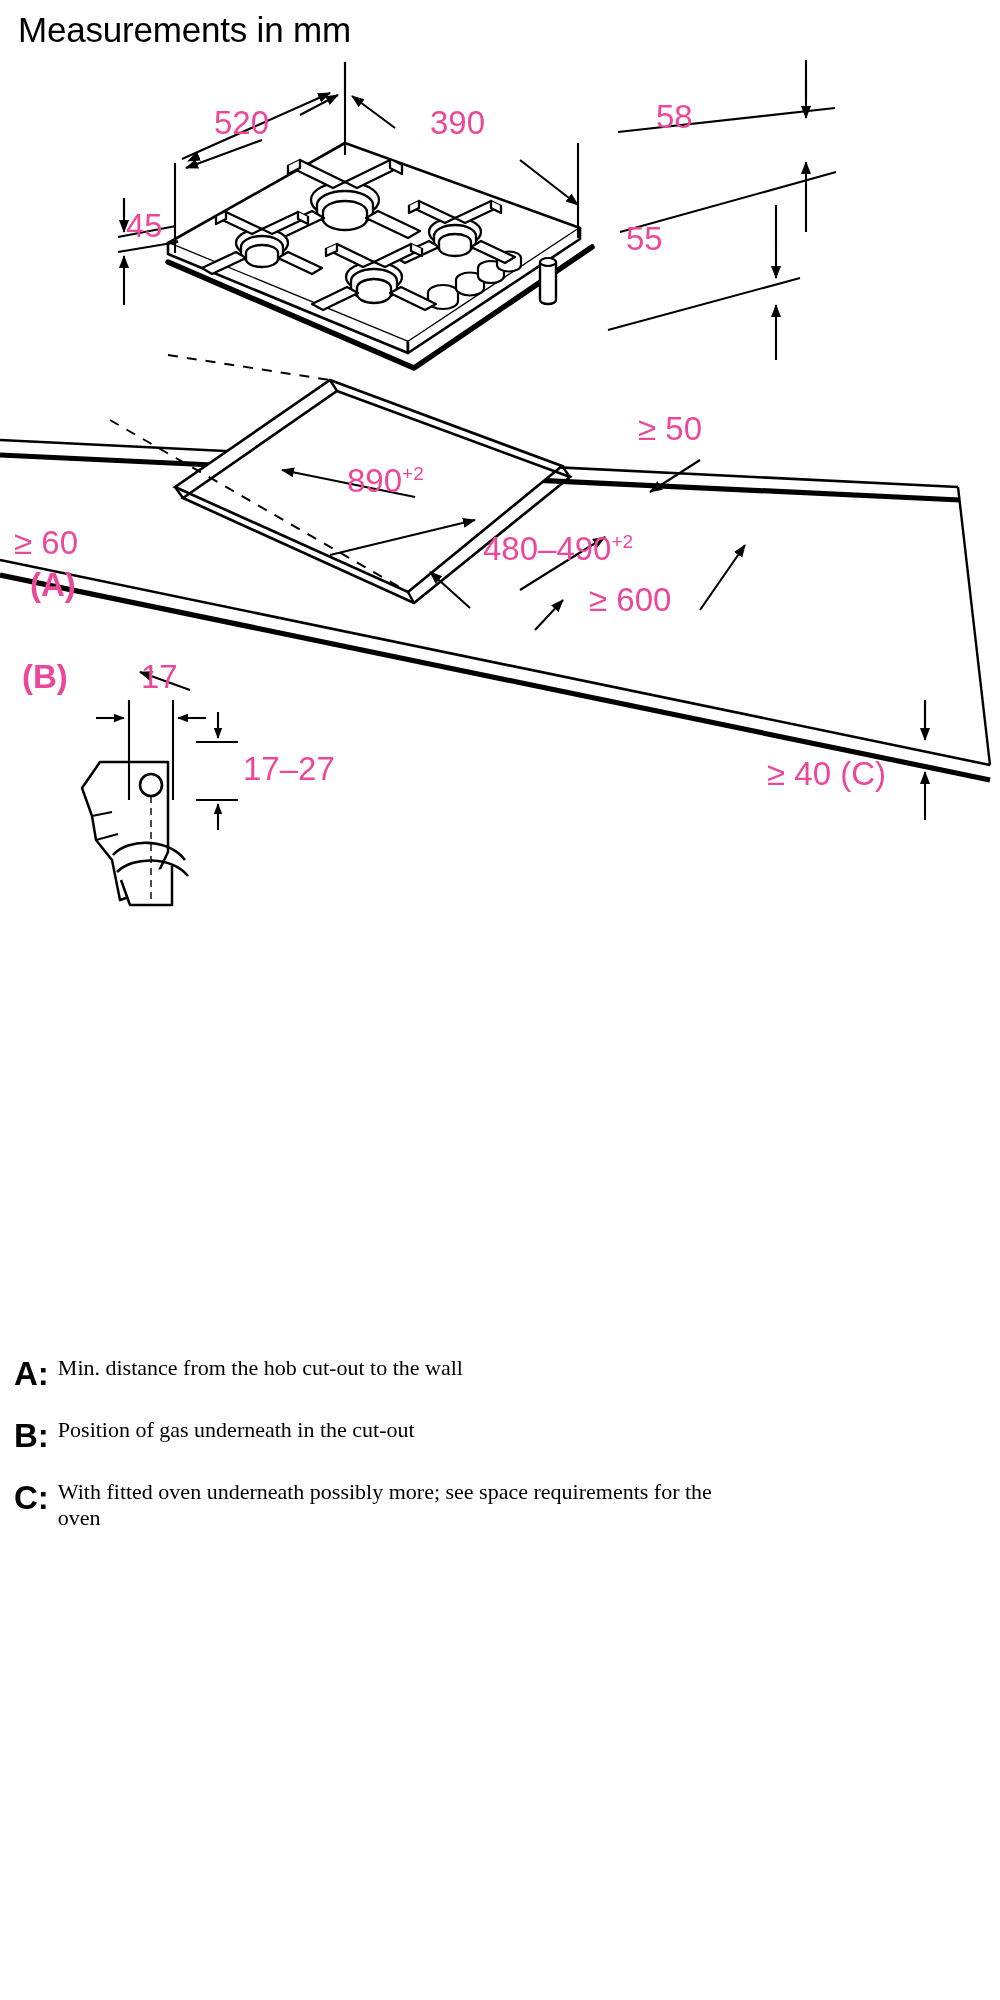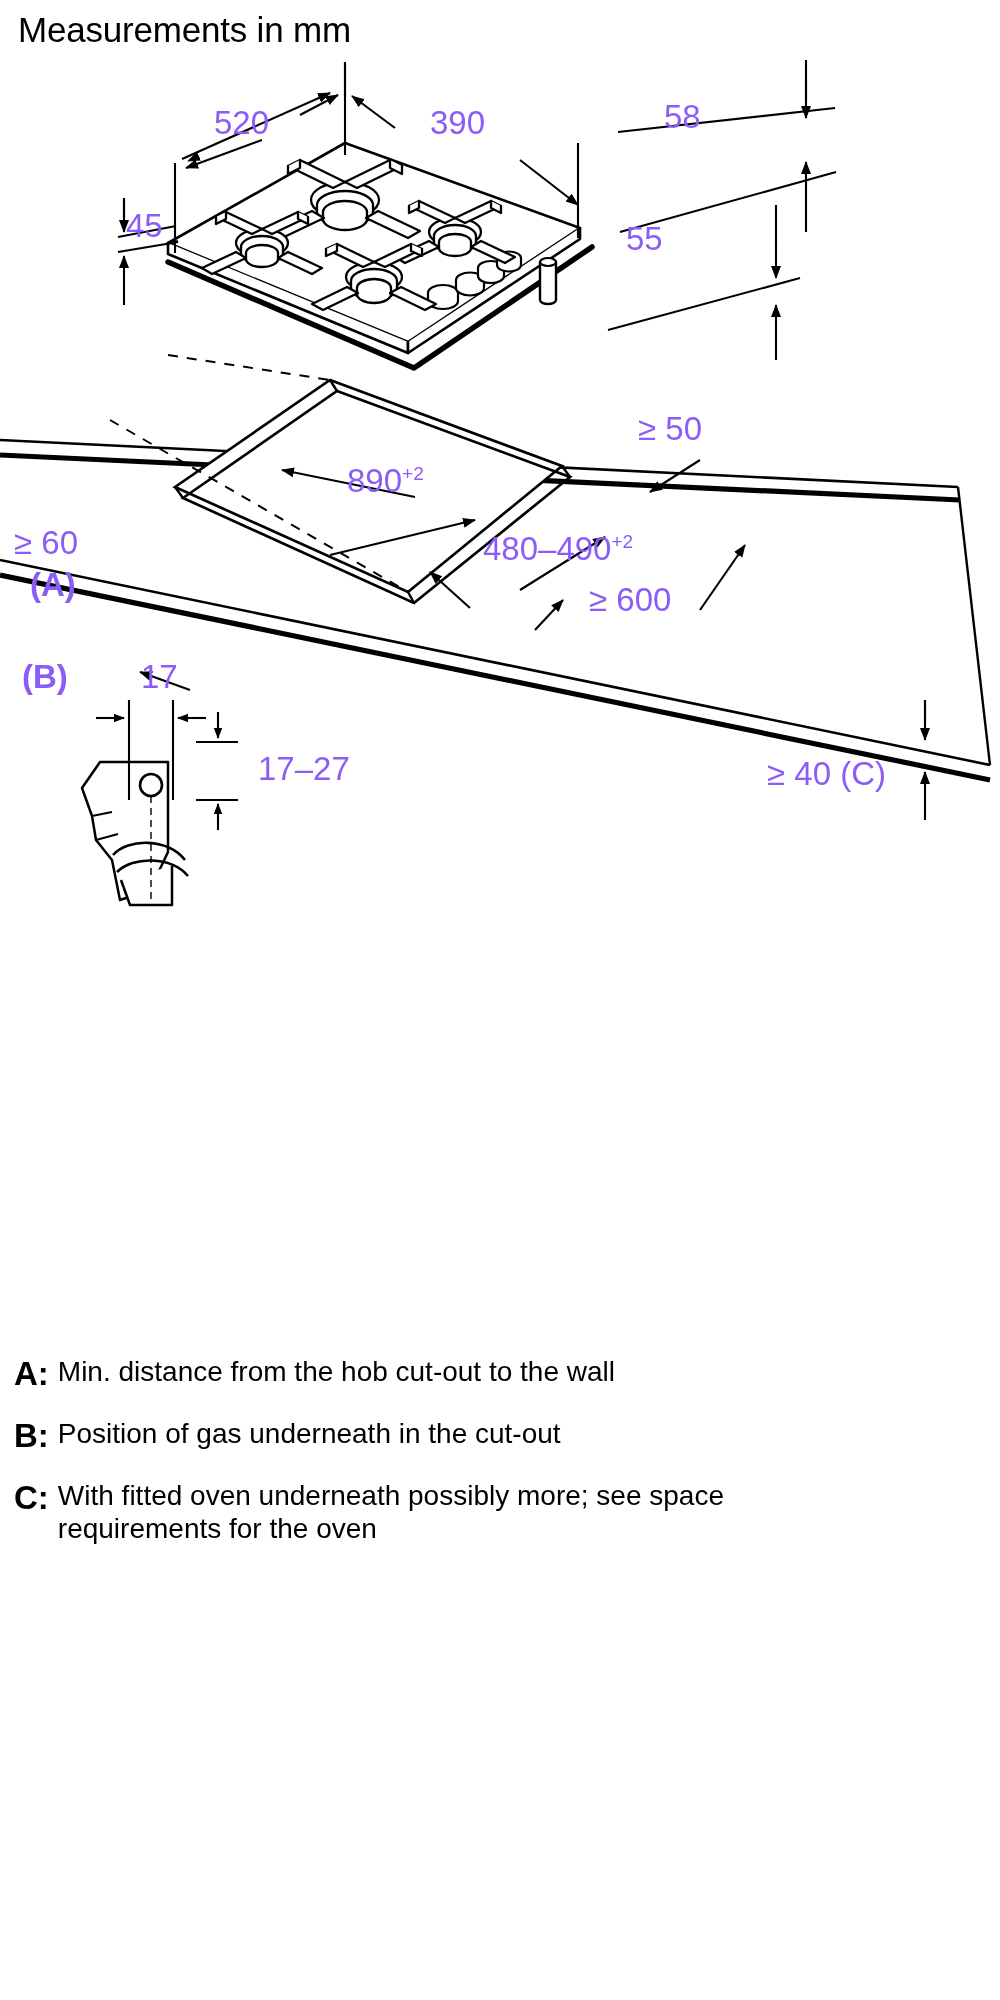--- a/index.html
+++ b/index.html
@@ -33,21 +33,21 @@
     position: absolute;
     left: 0;
     top: 0;
     width: 1000px;
     height: 1200px;
   }
   .dim {
     position: absolute;
     font-size: 33px;
     white-space: nowrap;
-    color: #8b5cf6;
+    color: #ec4899;
   }
   .dim sup {
     font-size: 19px;
     vertical-align: super;
     line-height: 0;
   }
   .dim b {
     font-weight: bold;
   }
   .legend {
@@ -62,23 +62,24 @@
     margin-bottom: 24px;
   }
   .legend-key {
     font-size: 33px;
     font-weight: bold;
     flex: 0 0 auto;
     padding-right: 9px;
     white-space: nowrap;
   }
   .legend-text {
-    font-size: 28px;
+    font-size: 22px;
     line-height: 1.18;
     flex: 1 1 auto;
+    font-family: Liberation Serif, serif;
   }
 </style>
 </head>
 <body>
 
 <div id="page">
 
   <div class="title">Measurements in mm</div>
 
   <svg class="diagram" viewBox="0 0 1000 1200">
@@ -273,37 +274,37 @@
 
       <line x1="196" y1="742" x2="238" y2="742"></line>
       <line x1="196" y1="800" x2="238" y2="800"></line>
       <path d="M218,712 L218,738" marker-end="url(#ahs)"></path>
       <path d="M218,830 L218,804" marker-end="url(#ahs)"></path>
     </g>
   </svg>
 
   <div class="dim" style="left:214px; top:104px;">520</div>
   <div class="dim" style="left:430px; top:104px;">390</div>
-  <div class="dim" style="left:656px; top:98px;margin-left:8px;">58</div>
+  <div class="dim" style="left:656px; top:98px;">58</div>
   <div class="dim" style="left:626px; top:220px;">55</div>
   <div class="dim" style="left:80px; top:207px;margin-left:46px;">45</div>
 
   <div class="dim" style="left:347px; top:462px;"><span>890</span><sup>+2</sup></div>
 
   <div class="dim" style="left:483px; top:530px;"><span>480–490</span><sup>+2</sup></div>
 
   <div class="dim" style="left:638px; top:410px;">≥ 50</div>
   <div class="dim" style="left:589px; top:581px;">≥ 600</div>
 
   <div class="dim" style="left:14px; top:524px;">≥ 60</div>
   <div class="dim" style="left:30px; top:566px; font-weight:normal;"><b>(A)</b></div>
 
   <div class="dim" style="left:22px; top:658px;"><b>(B)</b></div>
   <div class="dim" style="left:141px; top:658px;">17</div>
-  <div class="dim" style="left:243px; top:750px;margin-left:15px;">17–27</div>
+  <div class="dim" style="left:243px; top:750px;">17–27</div>
 
   <div class="dim" style="left:767px; top:755px;"><span>≥ 40 (C)</span></div>
 
   <div class="legend">
     <div class="legend-row">
       <div class="legend-key">A:</div>
       <div class="legend-text">Min. distance from the hob cut-out to the wall</div>
     </div>
     <div class="legend-row">
       <div class="legend-key">B:</div>

